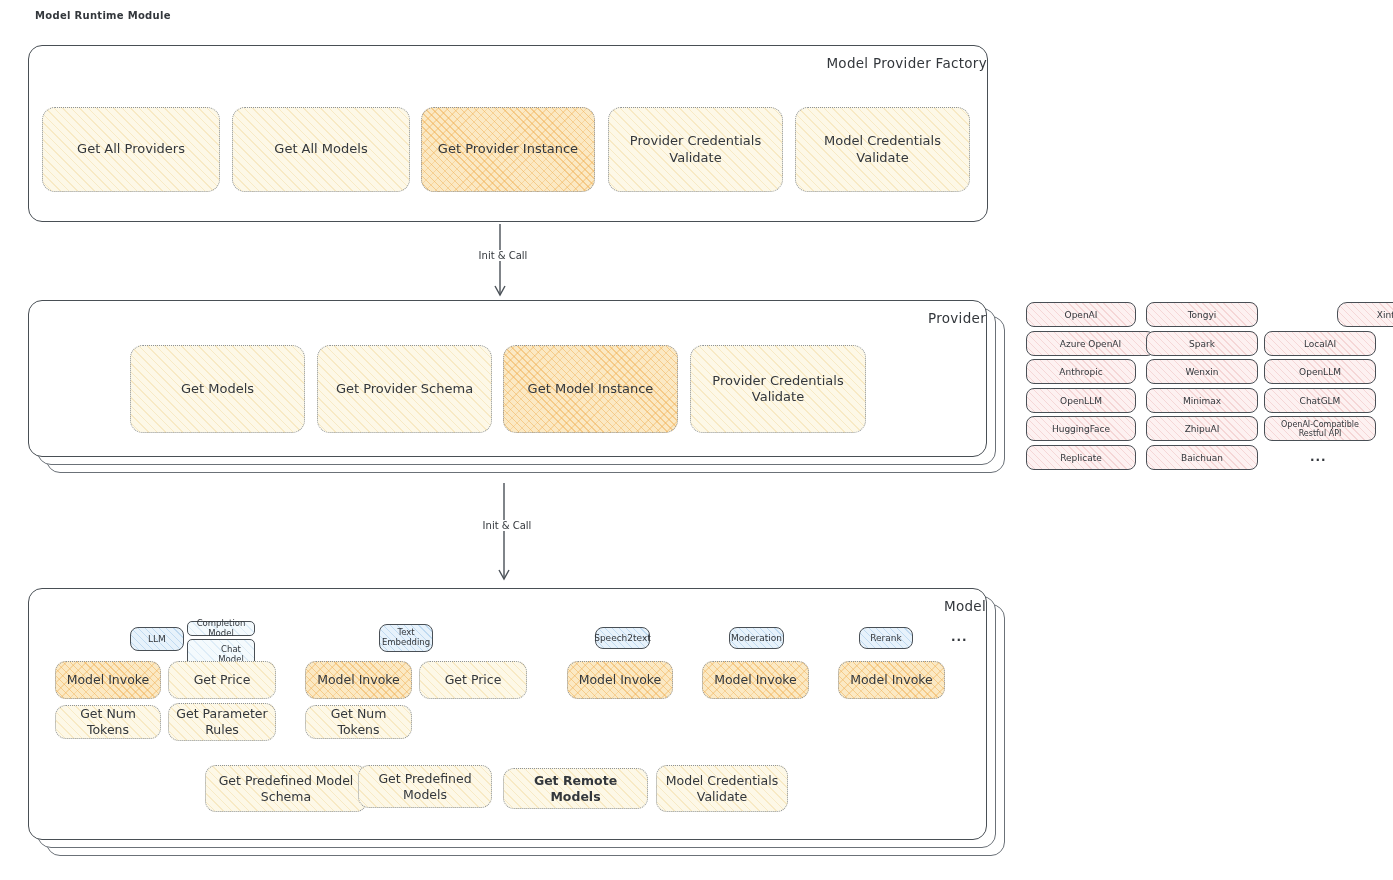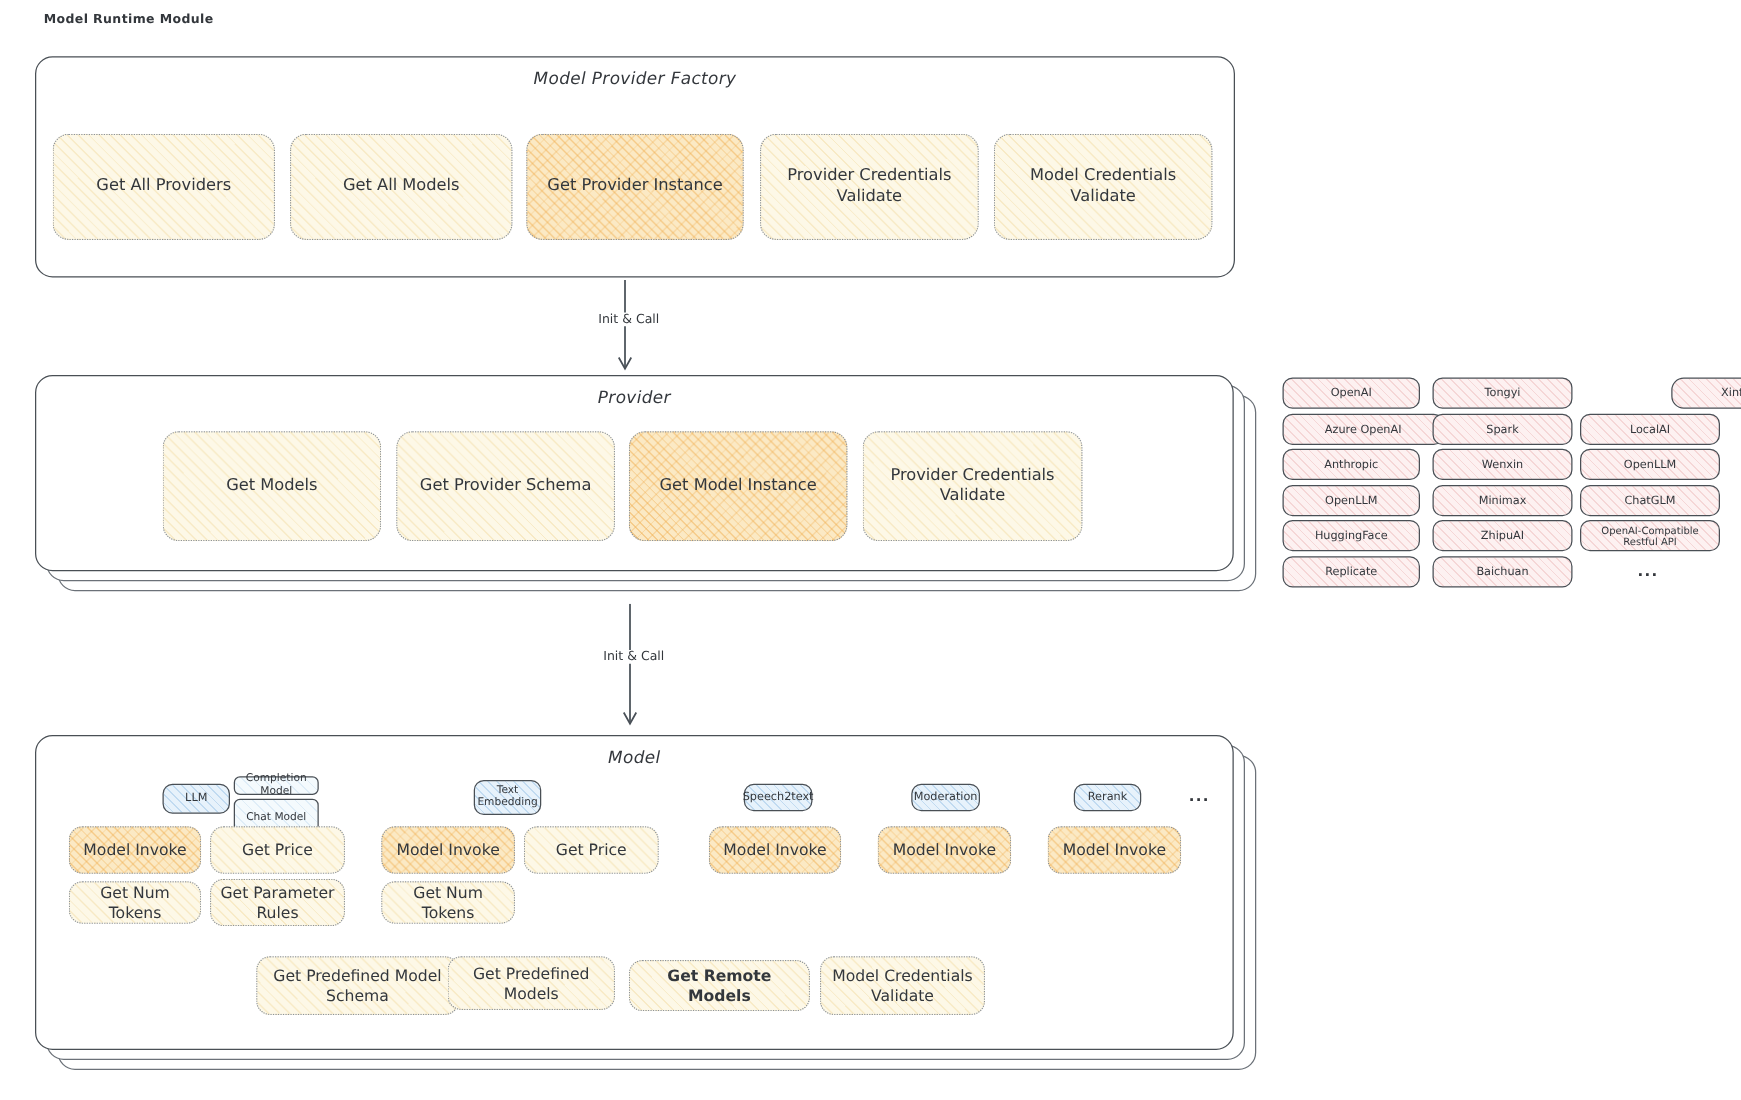--- a/index.html
+++ b/index.html
@@ -12,22 +12,22 @@
     left:35px;top:10px;font-size:10px;font-weight:bold;letter-spacing:.3px;
   }
   
   .container-box{
     background:#ffffff;border:1.6px solid #494f55;border-radius:14px;
   }
   .stack-layer{
     background:#ffffff;border:1.4px solid #6b7178;border-radius:14px;
   }
   .container-title{
-    position:absolute;top:9px;left:0;right:0;text-align:center;
-    font-size:13.5px;letter-spacing:.3px;font-style:italic;
+    position:absolute;top:9px;left:0;right:0;text-align:right;
+    font-size:13.5px;letter-spacing:.3px;
   }
   
   .method{
     display:flex;align-items:center;justify-content:center;text-align:center;
     border:1.6px dotted #8d9399;border-radius:13px;
     font-size:13px;line-height:1.25;padding:2px 6px;box-sizing:border-box;
     background-color:#fdf8e7;
     background-image:repeating-linear-gradient(45deg, rgba(233,196,106,.28) 0 1px, transparent 1px 6px);
   }
   .method.hl{
@@ -121,21 +121,21 @@
 <div class="abs arrow-label" style="left:472px;top:520px;width:64px;">Init &amp; Call</div>
 
 <div class="abs stack-layer" style="left:46px;top:604px;width:957px;height:250px;"></div>
 <div class="abs stack-layer" style="left:37px;top:596px;width:957px;height:250px;"></div>
 <div class="abs container-box" style="left:28px;top:588px;width:957px;height:250px;">
   <div class="container-title">Model</div>
 </div>
 
 <div class="abs mtype" style="left:130px;top:627px;width:54px;height:24px;">LLM</div>
 <div class="abs mtype sub" style="left:187px;top:621px;width:68px;height:15px;">Completion Model</div>
-<div class="abs mtype sub" style="left:187px;top:639px;width:68px;height:31px;">Chat Model</div>
+<div class="abs mtype sub" style="left:187px;top:639px;width:68px;height:31px;padding-left:24px;">Chat Model</div>
 <div class="abs mtype" style="left:379px;top:624px;width:54px;height:28px;font-size:8.5px;">Text Embedding</div>
 <div class="abs mtype" style="left:595px;top:627px;width:55px;height:22px;">Speech2text</div>
 <div class="abs mtype" style="left:729px;top:627px;width:55px;height:22px;">Moderation</div>
 <div class="abs mtype" style="left:859px;top:627px;width:54px;height:22px;">Rerank</div>
 <div class="abs dots" style="left:951px;top:630px;">...</div>
 
 <div class="abs method small hl" style="left:55px;top:661px;width:106px;height:38px;">Model Invoke</div>
 <div class="abs method small" style="left:168px;top:661px;width:108px;height:38px;">Get Price</div>
 <div class="abs method small hl" style="left:305px;top:661px;width:107px;height:38px;">Model Invoke</div>
 <div class="abs method small" style="left:419px;top:661px;width:108px;height:38px;">Get Price</div>

